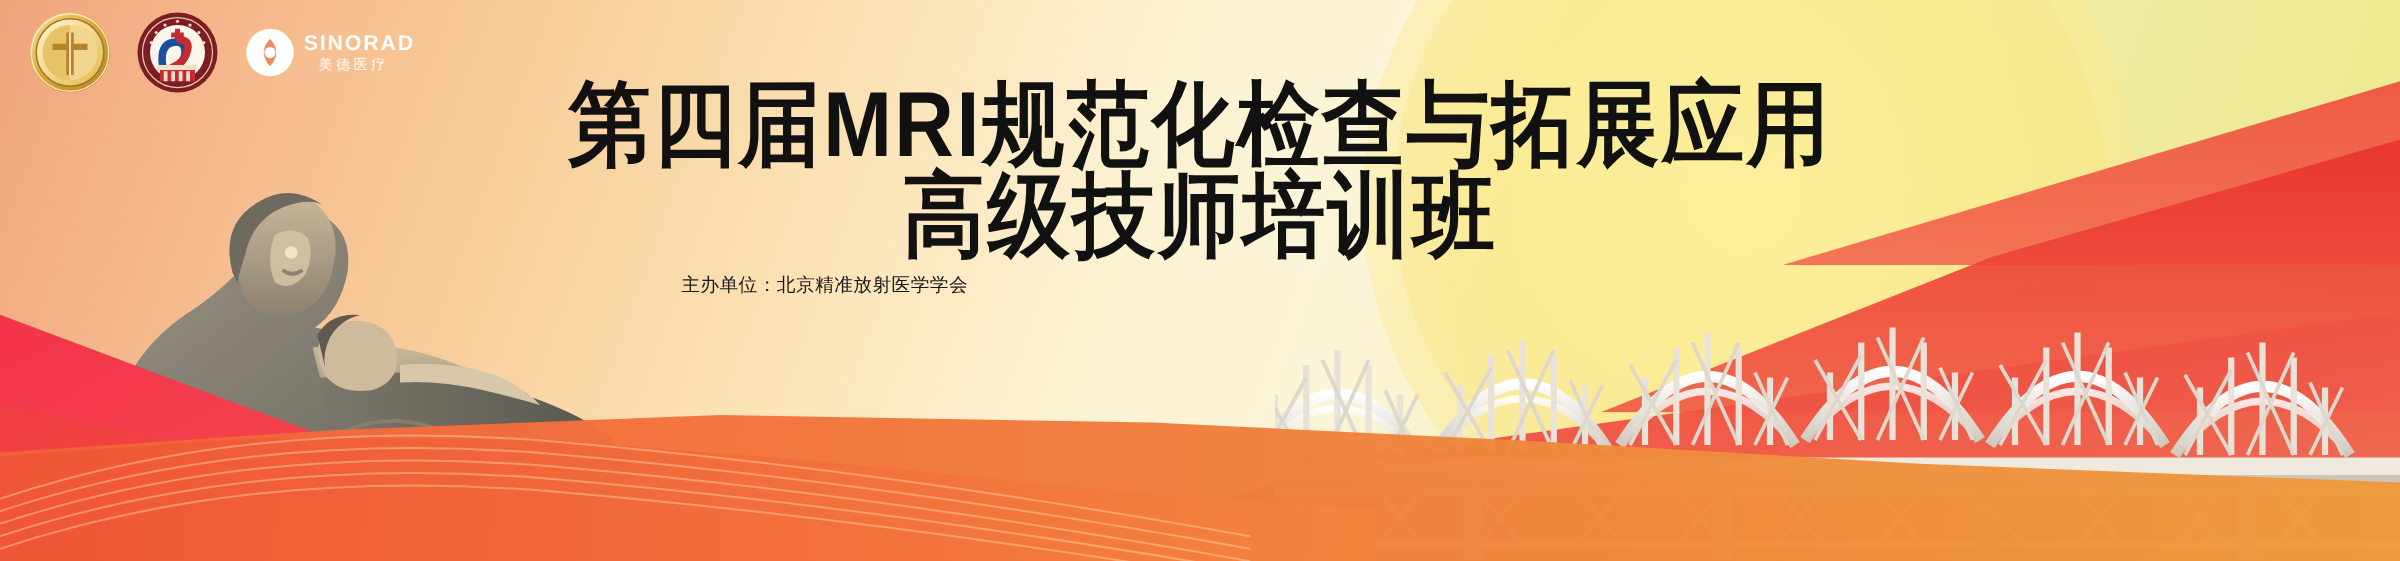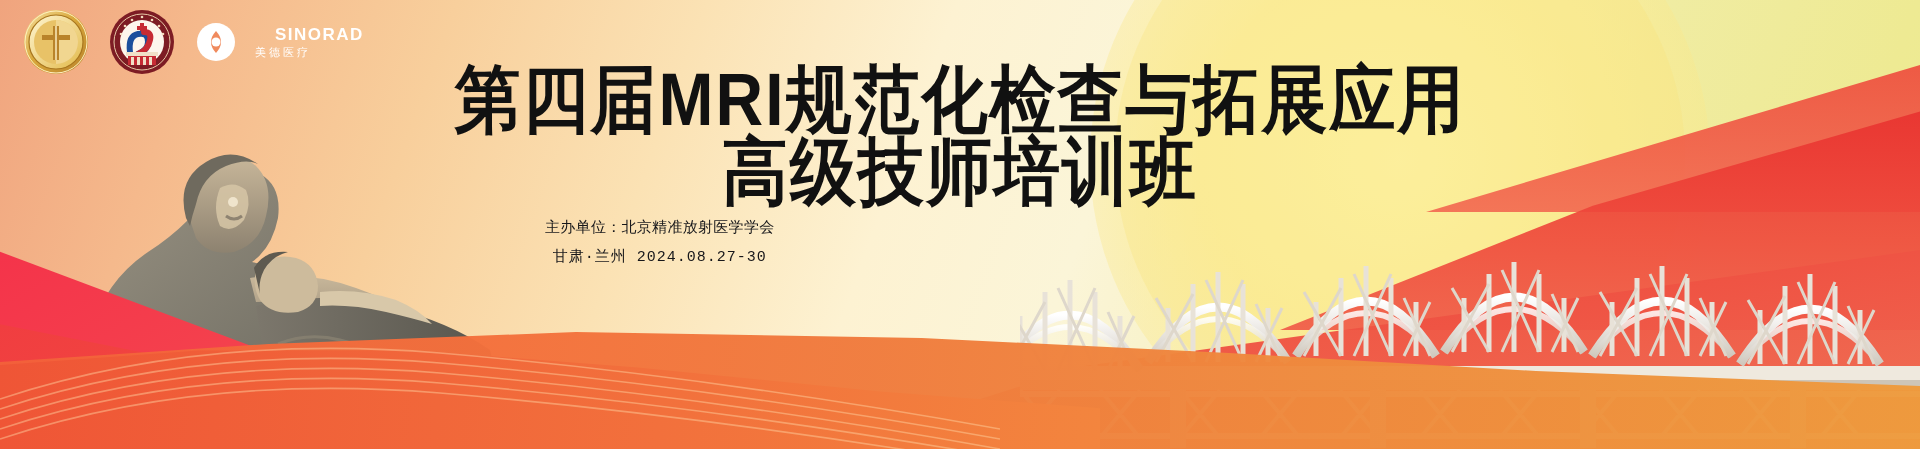--- a/index.html
+++ b/index.html
@@ -114,21 +114,21 @@
     display:flex;align-items:center;gap:18px;
     z-index:12;
   }
   .logo{position:relative;width:68px;height:68px;}
   .logo-sinorad{display:flex;flex-direction:column;align-items:flex-start;
     justify-content:center;height:68px;margin-left:2px;}
   .sinorad-row{display:flex;align-items:center;gap:7px;}
   .sinorad-mark{width:40px;height:40px;}
   .sinorad-txt{display:flex;flex-direction:column;line-height:1;}
   .sinorad-en{font-size:17px;font-weight:bold;letter-spacing:1.5px;color:#fff;
-    font-family:"Liberation Sans",sans-serif;margin-left:32px;}
+    font-family:"Liberation Sans",sans-serif;}
   .sinorad-cn{font-size:11px;letter-spacing:3px;color:#fff;margin-top:4px;
     font-family:"Liberation Sans",sans-serif;margin-left:12px;}
 
   
   .title-block{
     position:absolute;left:0;top:60px;width:1920px;
     text-align:center;z-index:10;pointer-events:none;
   }
   .title-line{
     font-family:"Liberation Sans","DejaVu Sans",sans-serif;
@@ -142,23 +142,22 @@
   .title-block .title-1,.title-block .title-2{
     display:block;
     transform:scaleY(1.12);
     transform-origin:center top;
   }
 
   
   .info{
     position:absolute;left:545px;top:218px;
     z-index:11;
-    font-family:Liberation Mono, monospace;
+    font-family:Liberation Serif, serif;
     color:#17171a;
-    text-align:center;
   }
   .info-line{font-size:15px;line-height:22px;white-space:nowrap;letter-spacing:.3px;}
   .info-line.place{margin-top:7px;letter-spacing:1px;}
 </style>
 </head>
 <body>
 
 <div class="banner">
 
   <div class="sun-glow"></div>
@@ -374,16 +373,15 @@
     </div>
   </div>
 
   <div class="title-block">
     <span class="title-line title-1">第四届MRI规范化检查与拓展应用</span>
     <span class="title-line title-2">高级技师培训班</span>
   </div>
 
   <div class="info">
     <div class="info-line">主办单位：北京精准放射医学学会</div>
-    <div class="info-line place">甘肃·兰州  2024.08.27-30</div>
   </div>
 
 </div>
 
 </body></html>

